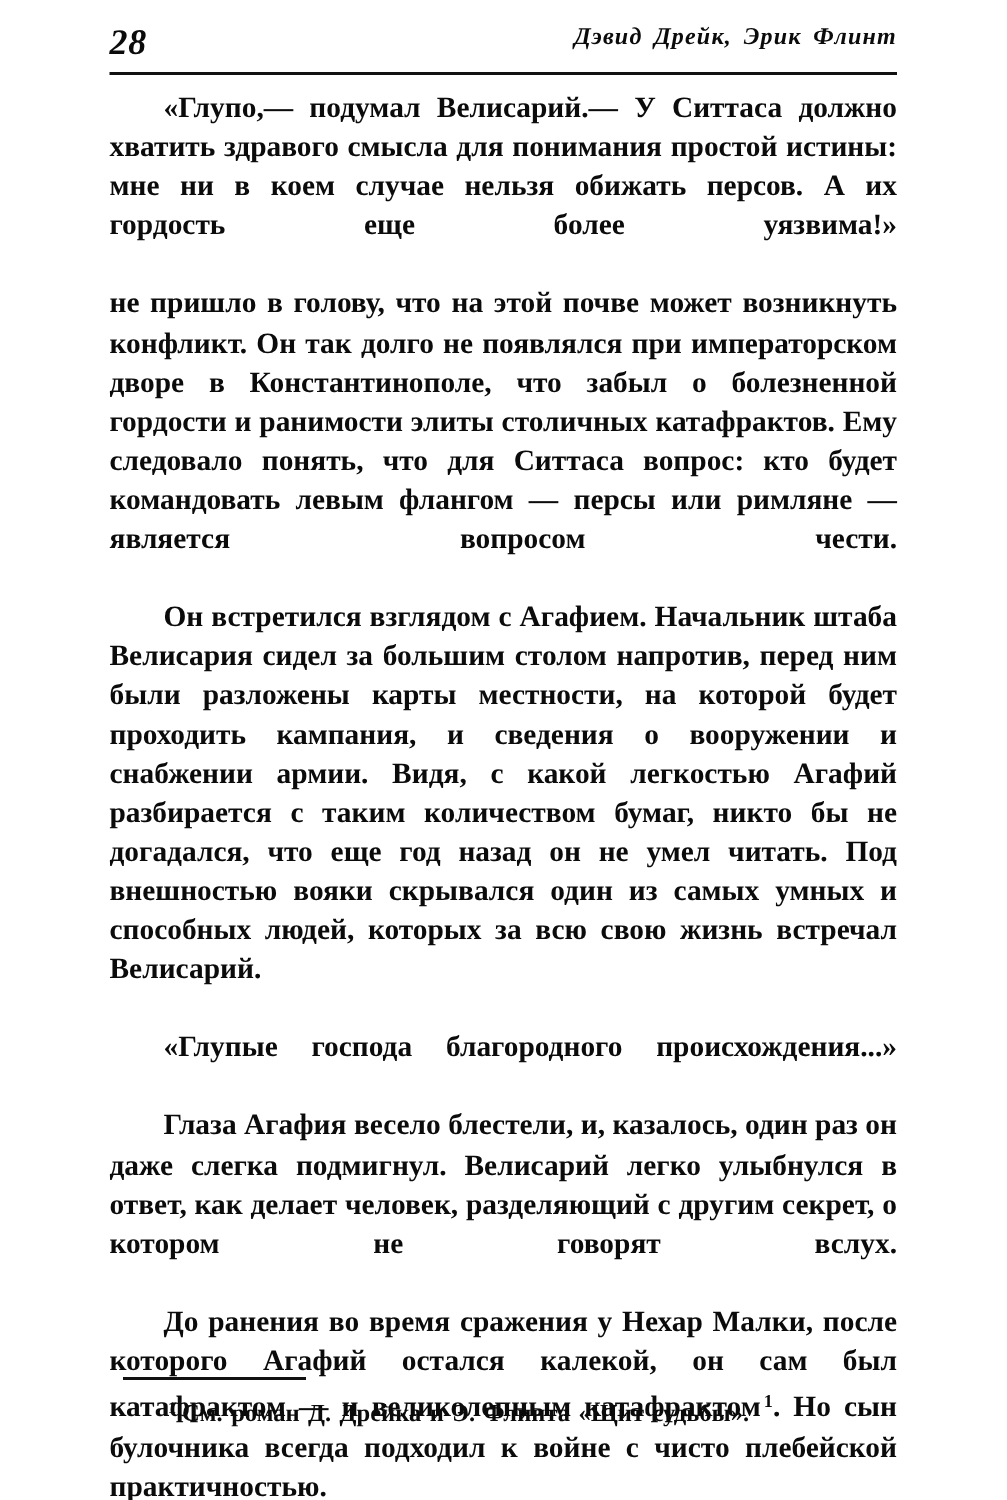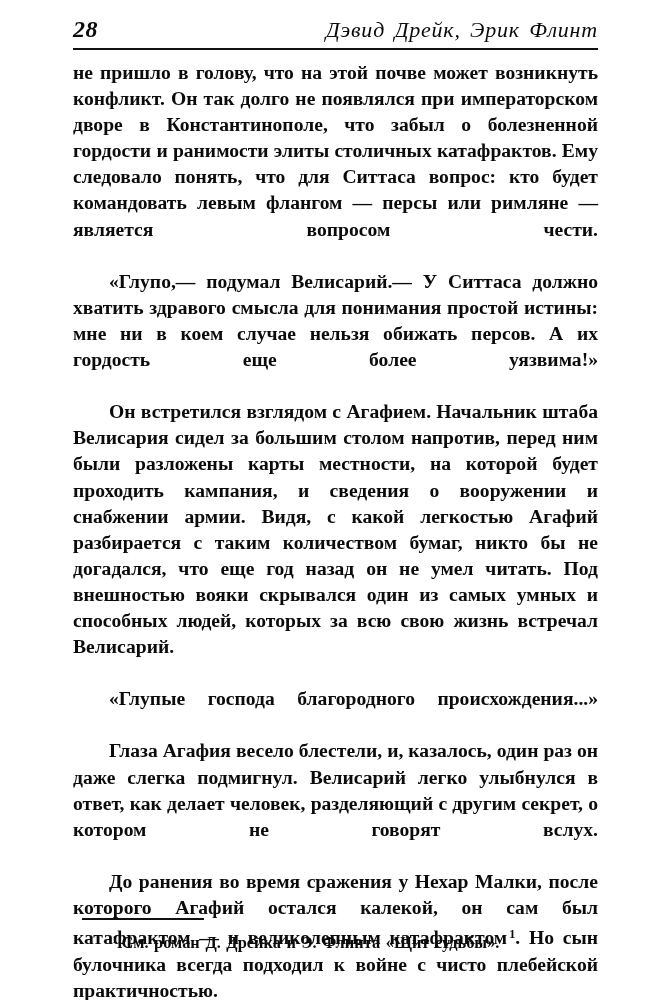--- a/index.html
+++ b/index.html
@@ -20,35 +20,35 @@
     color: #0b0b0b;
   }
 
   
   .header {
     position: absolute;
     left: 73px;
     top: 16px;
     width: 525px;
     display: flex;
-    align-items: flex-end;
+    align-items: flex-start;
     justify-content: space-between;
   }
 
   .header-page-number {
     font-style: italic;
     font-weight: bold;
     font-size: 24px;
     letter-spacing: 0.5px;
   }
 
   .header-title {
     font-style: italic;
-    font-weight: normal;
-    font-size: 22px;
+    font-weight: bold;
+    font-size: 16px;
     letter-spacing: 0.8px;
     word-spacing: 3px;
   }
 
   .header-rule {
     position: absolute;
     left: 73px;
     top: 48px;
     width: 525px;
     height: 2px;
@@ -129,23 +129,23 @@
 
   <div class="header">
     <span class="header-page-number">28</span>
     <span class="header-title">Дэвид Дрейк, Эрик Флинт</span>
   </div>
 
   <div class="header-rule"></div>
 
   <div class="textblock">
 
+    <p class="para">«Глупо,— подумал Велисарий.— У Ситтаса должно хватить здравого смысла для понимания простой истины: мне ни в коем случае нельзя обижать персов. А их гордость еще более уязвима!»</p>
+
     <p class="para no-indent">не пришло в голову, что на этой почве может возникнуть конфликт. Он так долго не появлялся при императорском дворе в Константинополе, что забыл о болезненной гордости и ранимости элиты столичных катафрактов. Ему следовало понять, что для Ситтаса вопрос: кто будет командовать левым флангом — персы или римляне — является вопросом чести.</p>
-
-    <p class="para">«Глупо,— подумал Велисарий.— У Ситтаса должно хватить здравого смысла для понимания простой истины: мне ни в коем случае нельзя обижать персов. А их гордость еще более уязвима!»</p>
 
     <p class="para">Он встретился взглядом с Агафием. Начальник штаба Велисария сидел за большим столом напротив, перед ним были разложены карты местности, на которой будет проходить кампания, и сведения о вооружении и снабжении армии. Видя, с какой легкостью Агафий разбирается с таким количеством бумаг, никто бы не догадался, что еще год назад он не умел читать. Под внешностью вояки скрывался один из самых умных и способных людей, которых за всю свою жизнь встречал Велисарий.</p>
 
     <p class="para">«Глупые господа благородного происхождения...»</p>
 
     <p class="para">Глаза Агафия весело блестели, и, казалось, один раз он даже слегка подмигнул. Велисарий легко улыбнулся в ответ, как делает человек, разделяющий с другим секрет, о котором не говорят вслух.</p>
 
     <p class="para"><span>До ранения во время сражения у Нехар Малки, после которого Агафий остался калекой, он сам был катафрактом — и великолепным катафрактом</span><sup class="fn-ref">1</sup><span>. Но сын булочника всегда подходил к войне с чисто плебейской практичностью.</span></p>
 
   </div>

